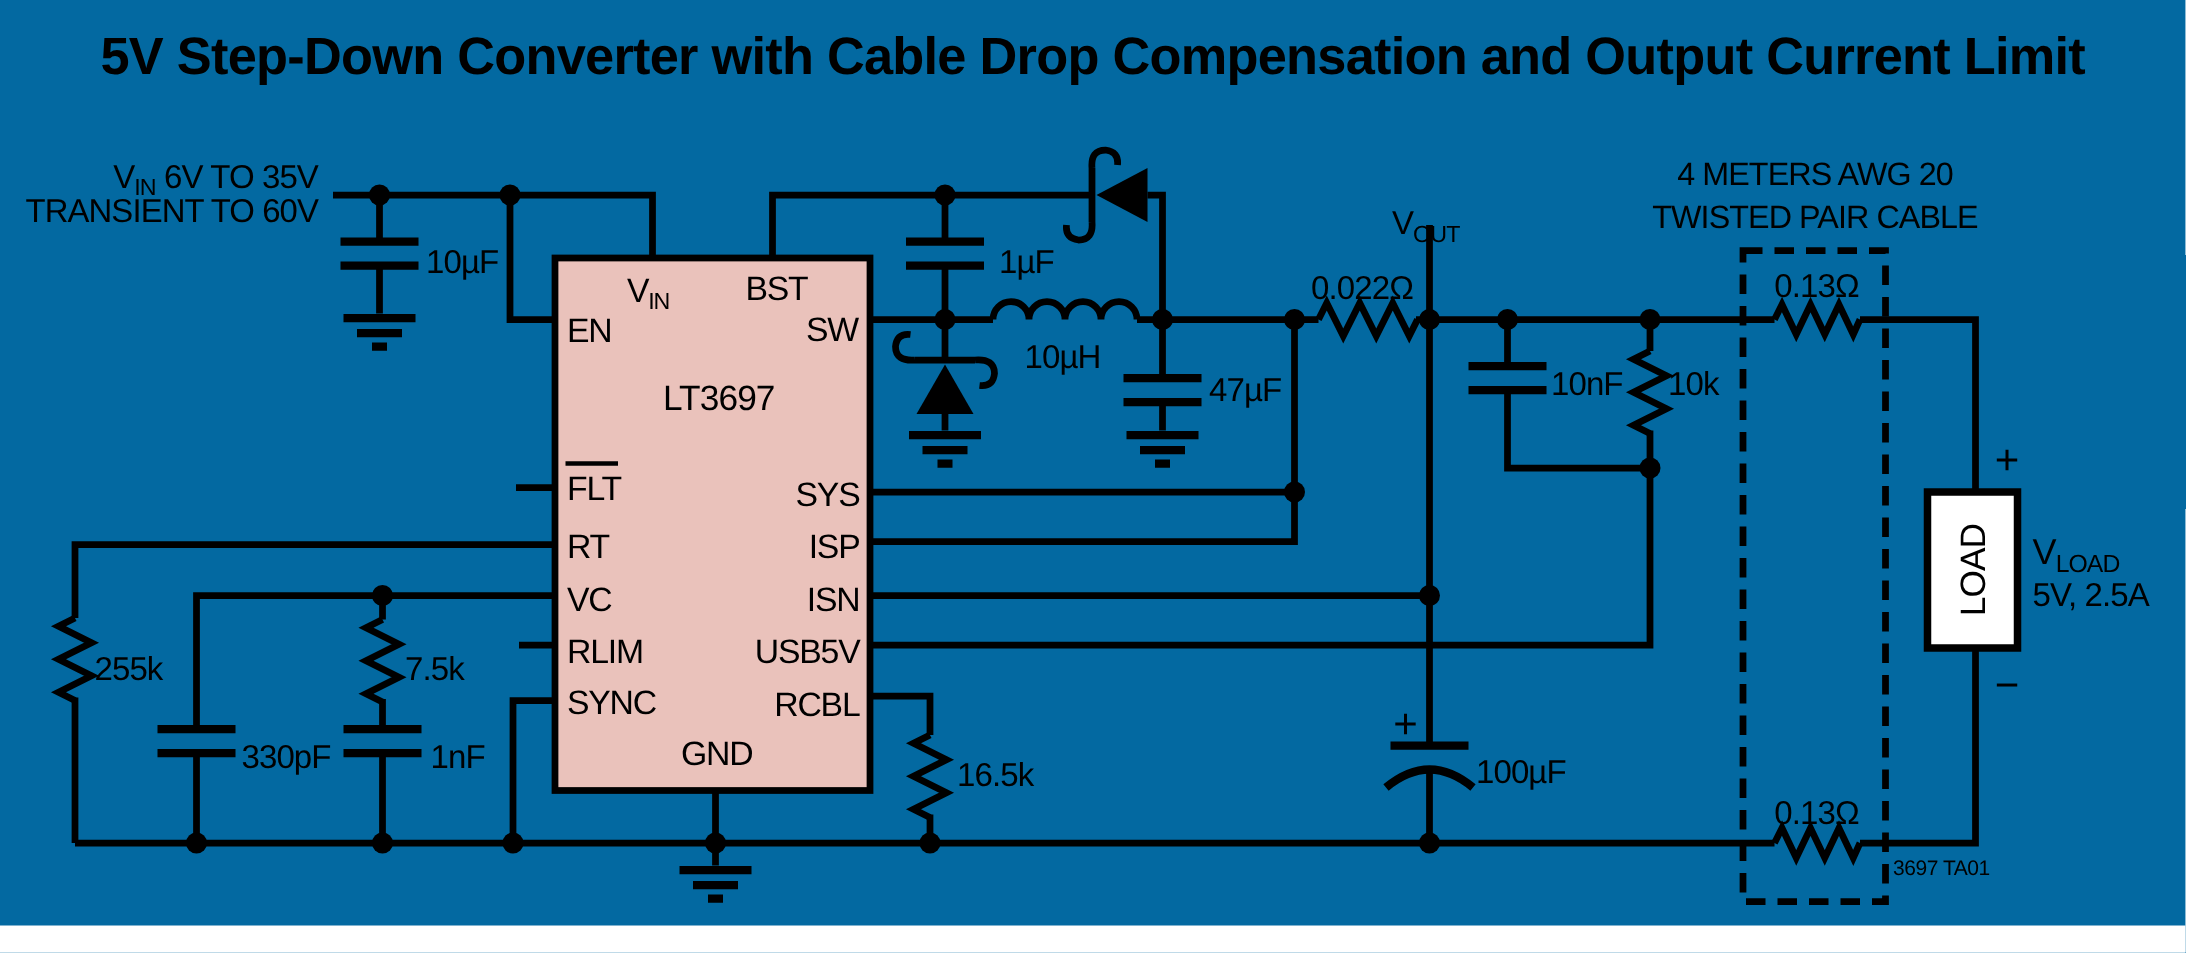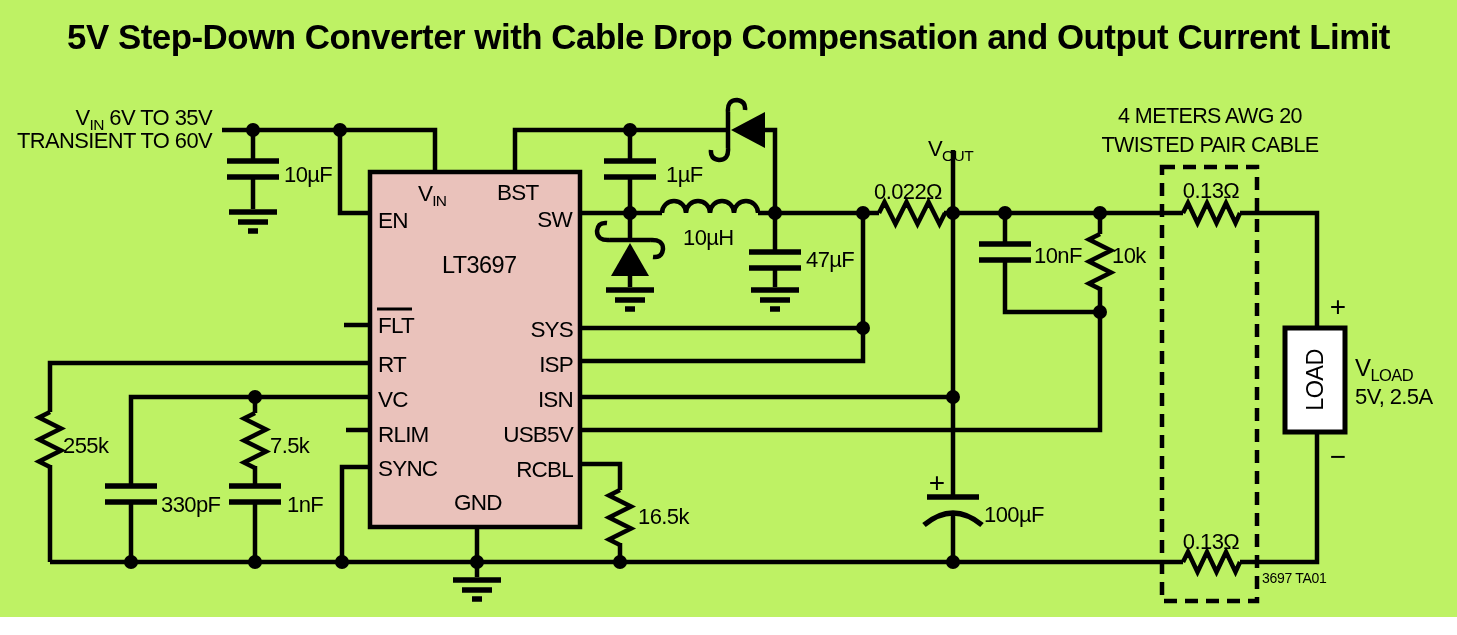--- a/index.html
+++ b/index.html
@@ -1,16 +1,16 @@
 <!DOCTYPE html>
 <html><head>
 <meta charset="utf-8">
 <style>
   html,body{margin:0;padding:0;background:#ffffff;width:1457px;height:635px;overflow:hidden;}
-  .stage{position:relative;width:1457px;height:617px;background:#bef264;}
+  .stage{position:relative;width:1457px;height:617px;background:#0369a1;}
   svg text{font-family:"Liberation Sans",sans-serif;fill:#000;}
   .t-title{font-size:35px;font-weight:bold;letter-spacing:-0.5px;}
   .t-pin{font-size:22.5px;letter-spacing:-0.8px;}
   .t-lbl{font-size:22px;letter-spacing:-0.6px;}
   .t-cable{font-size:21.5px;letter-spacing:-0.6px;}
   .t-part{font-size:23.5px;letter-spacing:-0.6px;}
   .t-sign{font-size:28px;}
   .t-note{font-size:14px;letter-spacing:-0.3px;}
   .wire{stroke:#000;stroke-width:4.5;fill:none;}
   .plate{stroke:#000;stroke-width:5.5;fill:none;}

